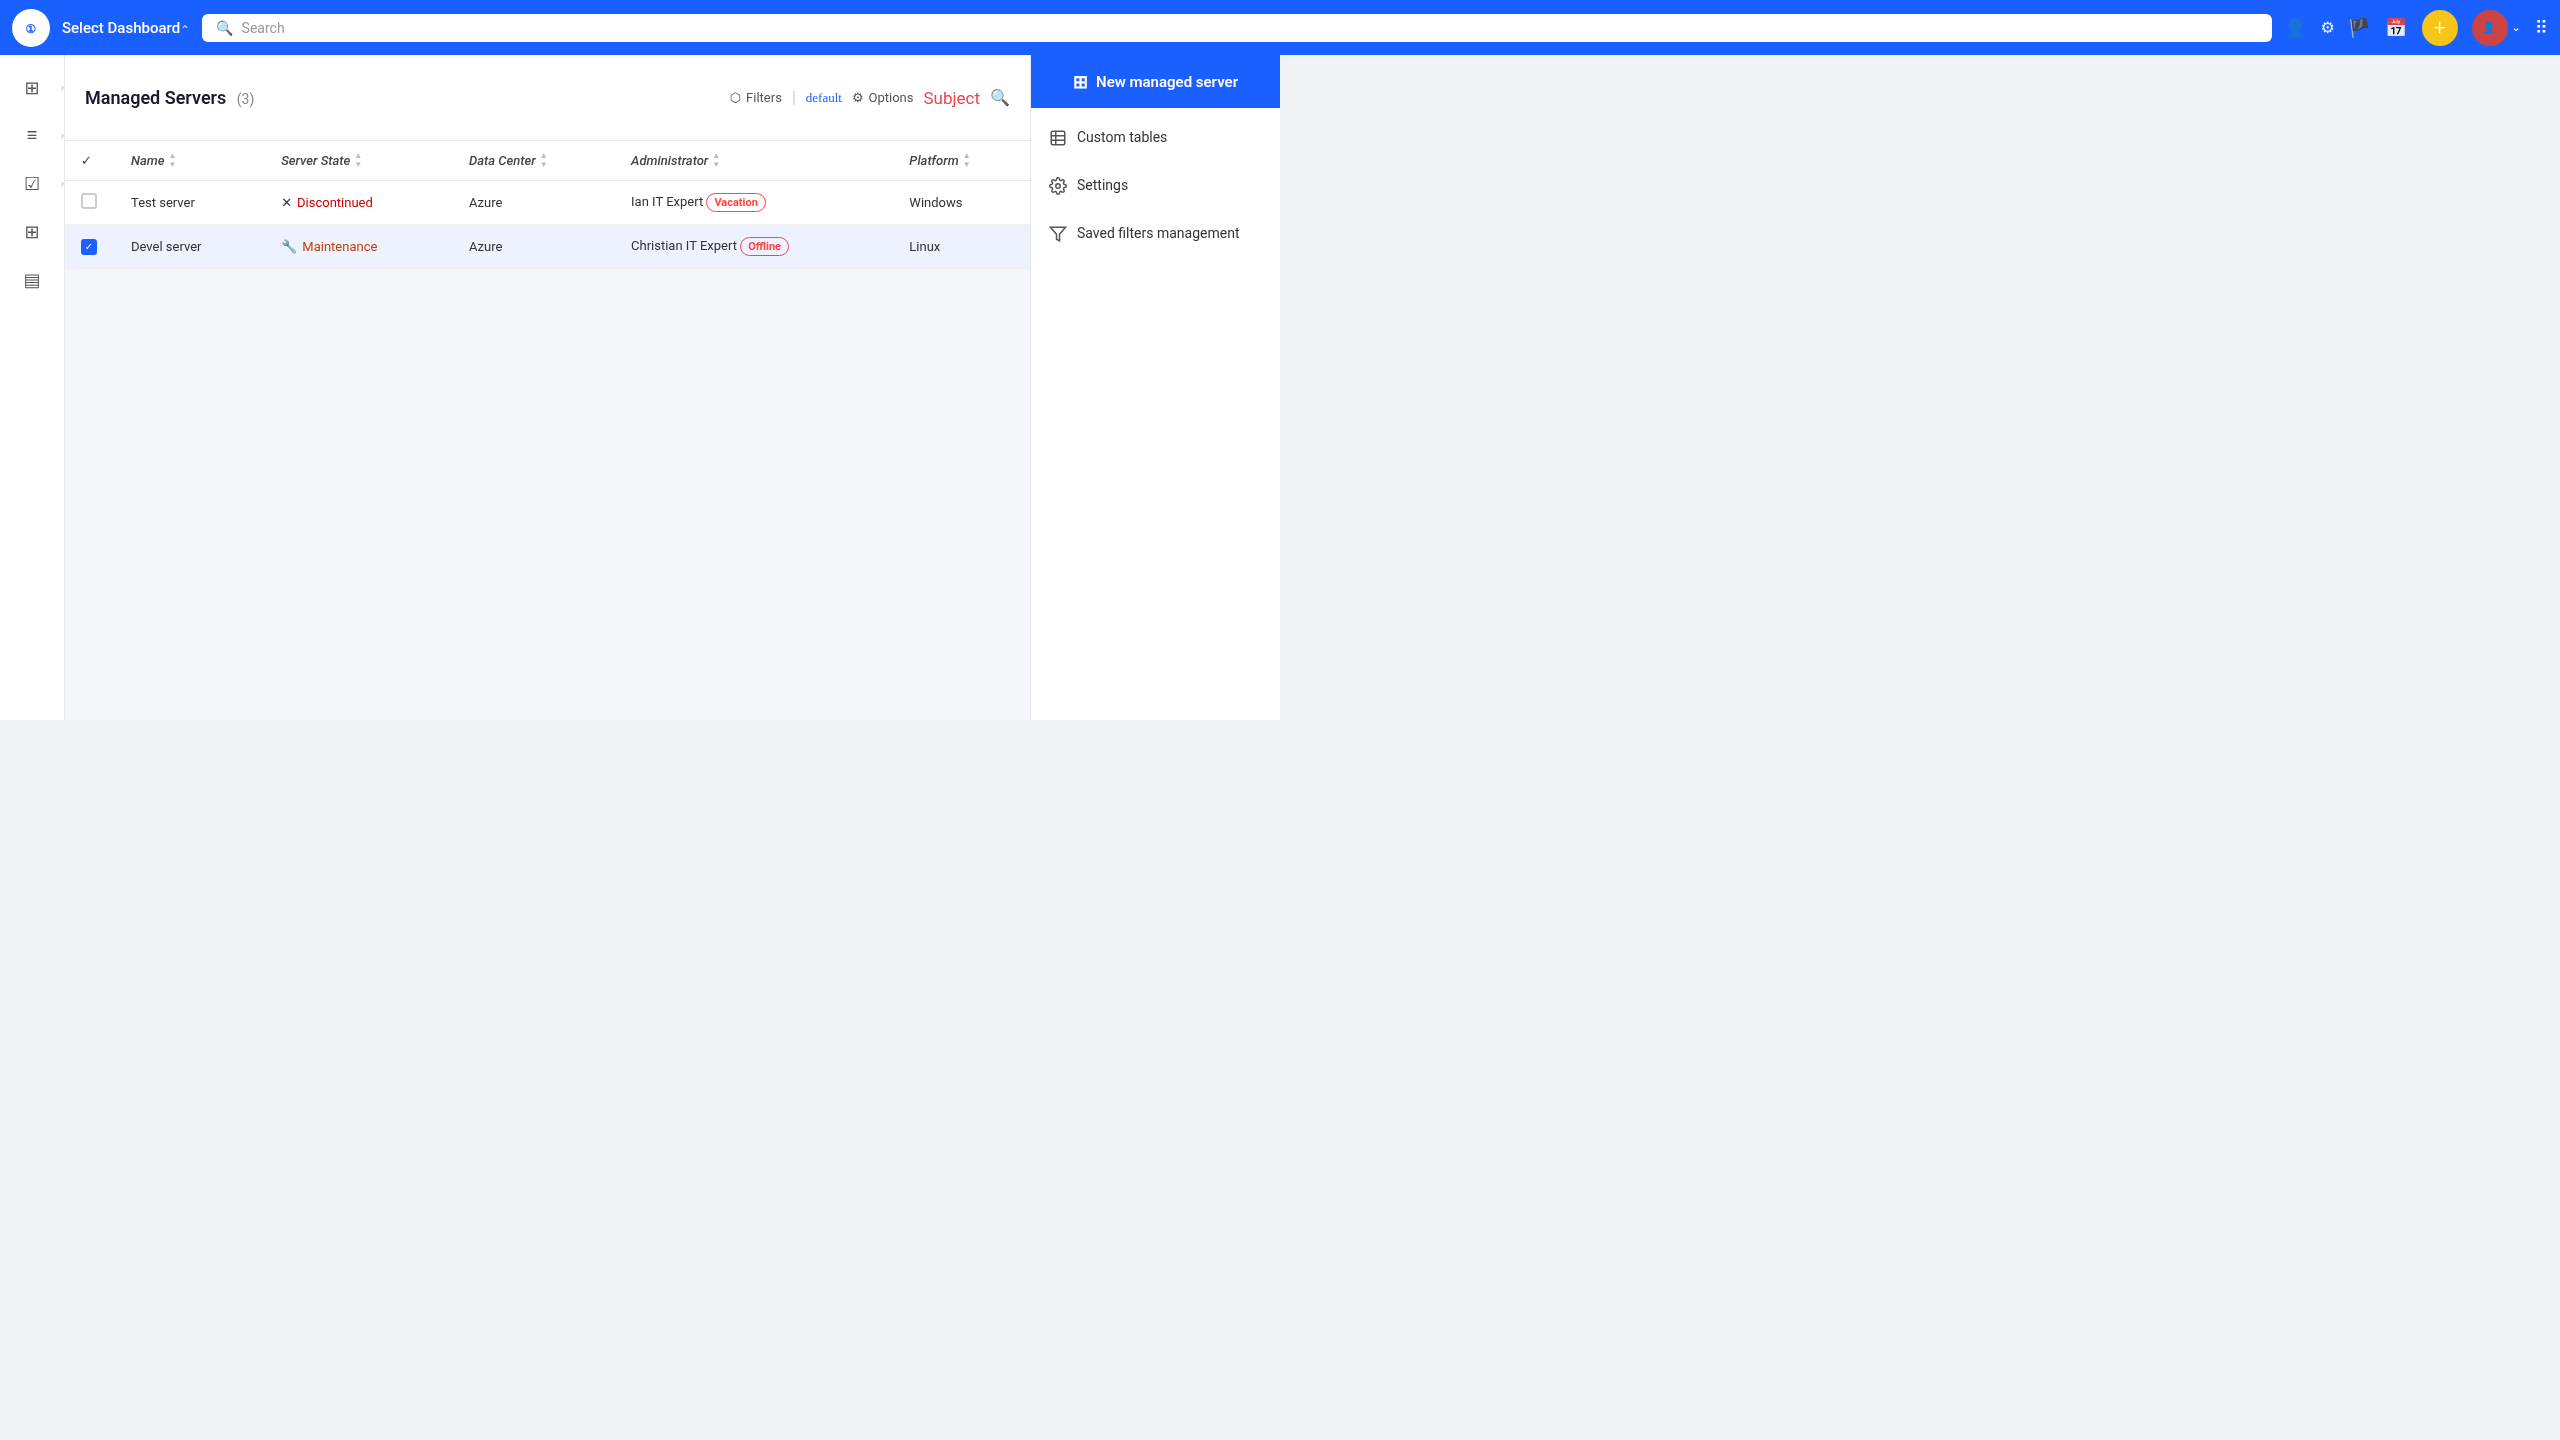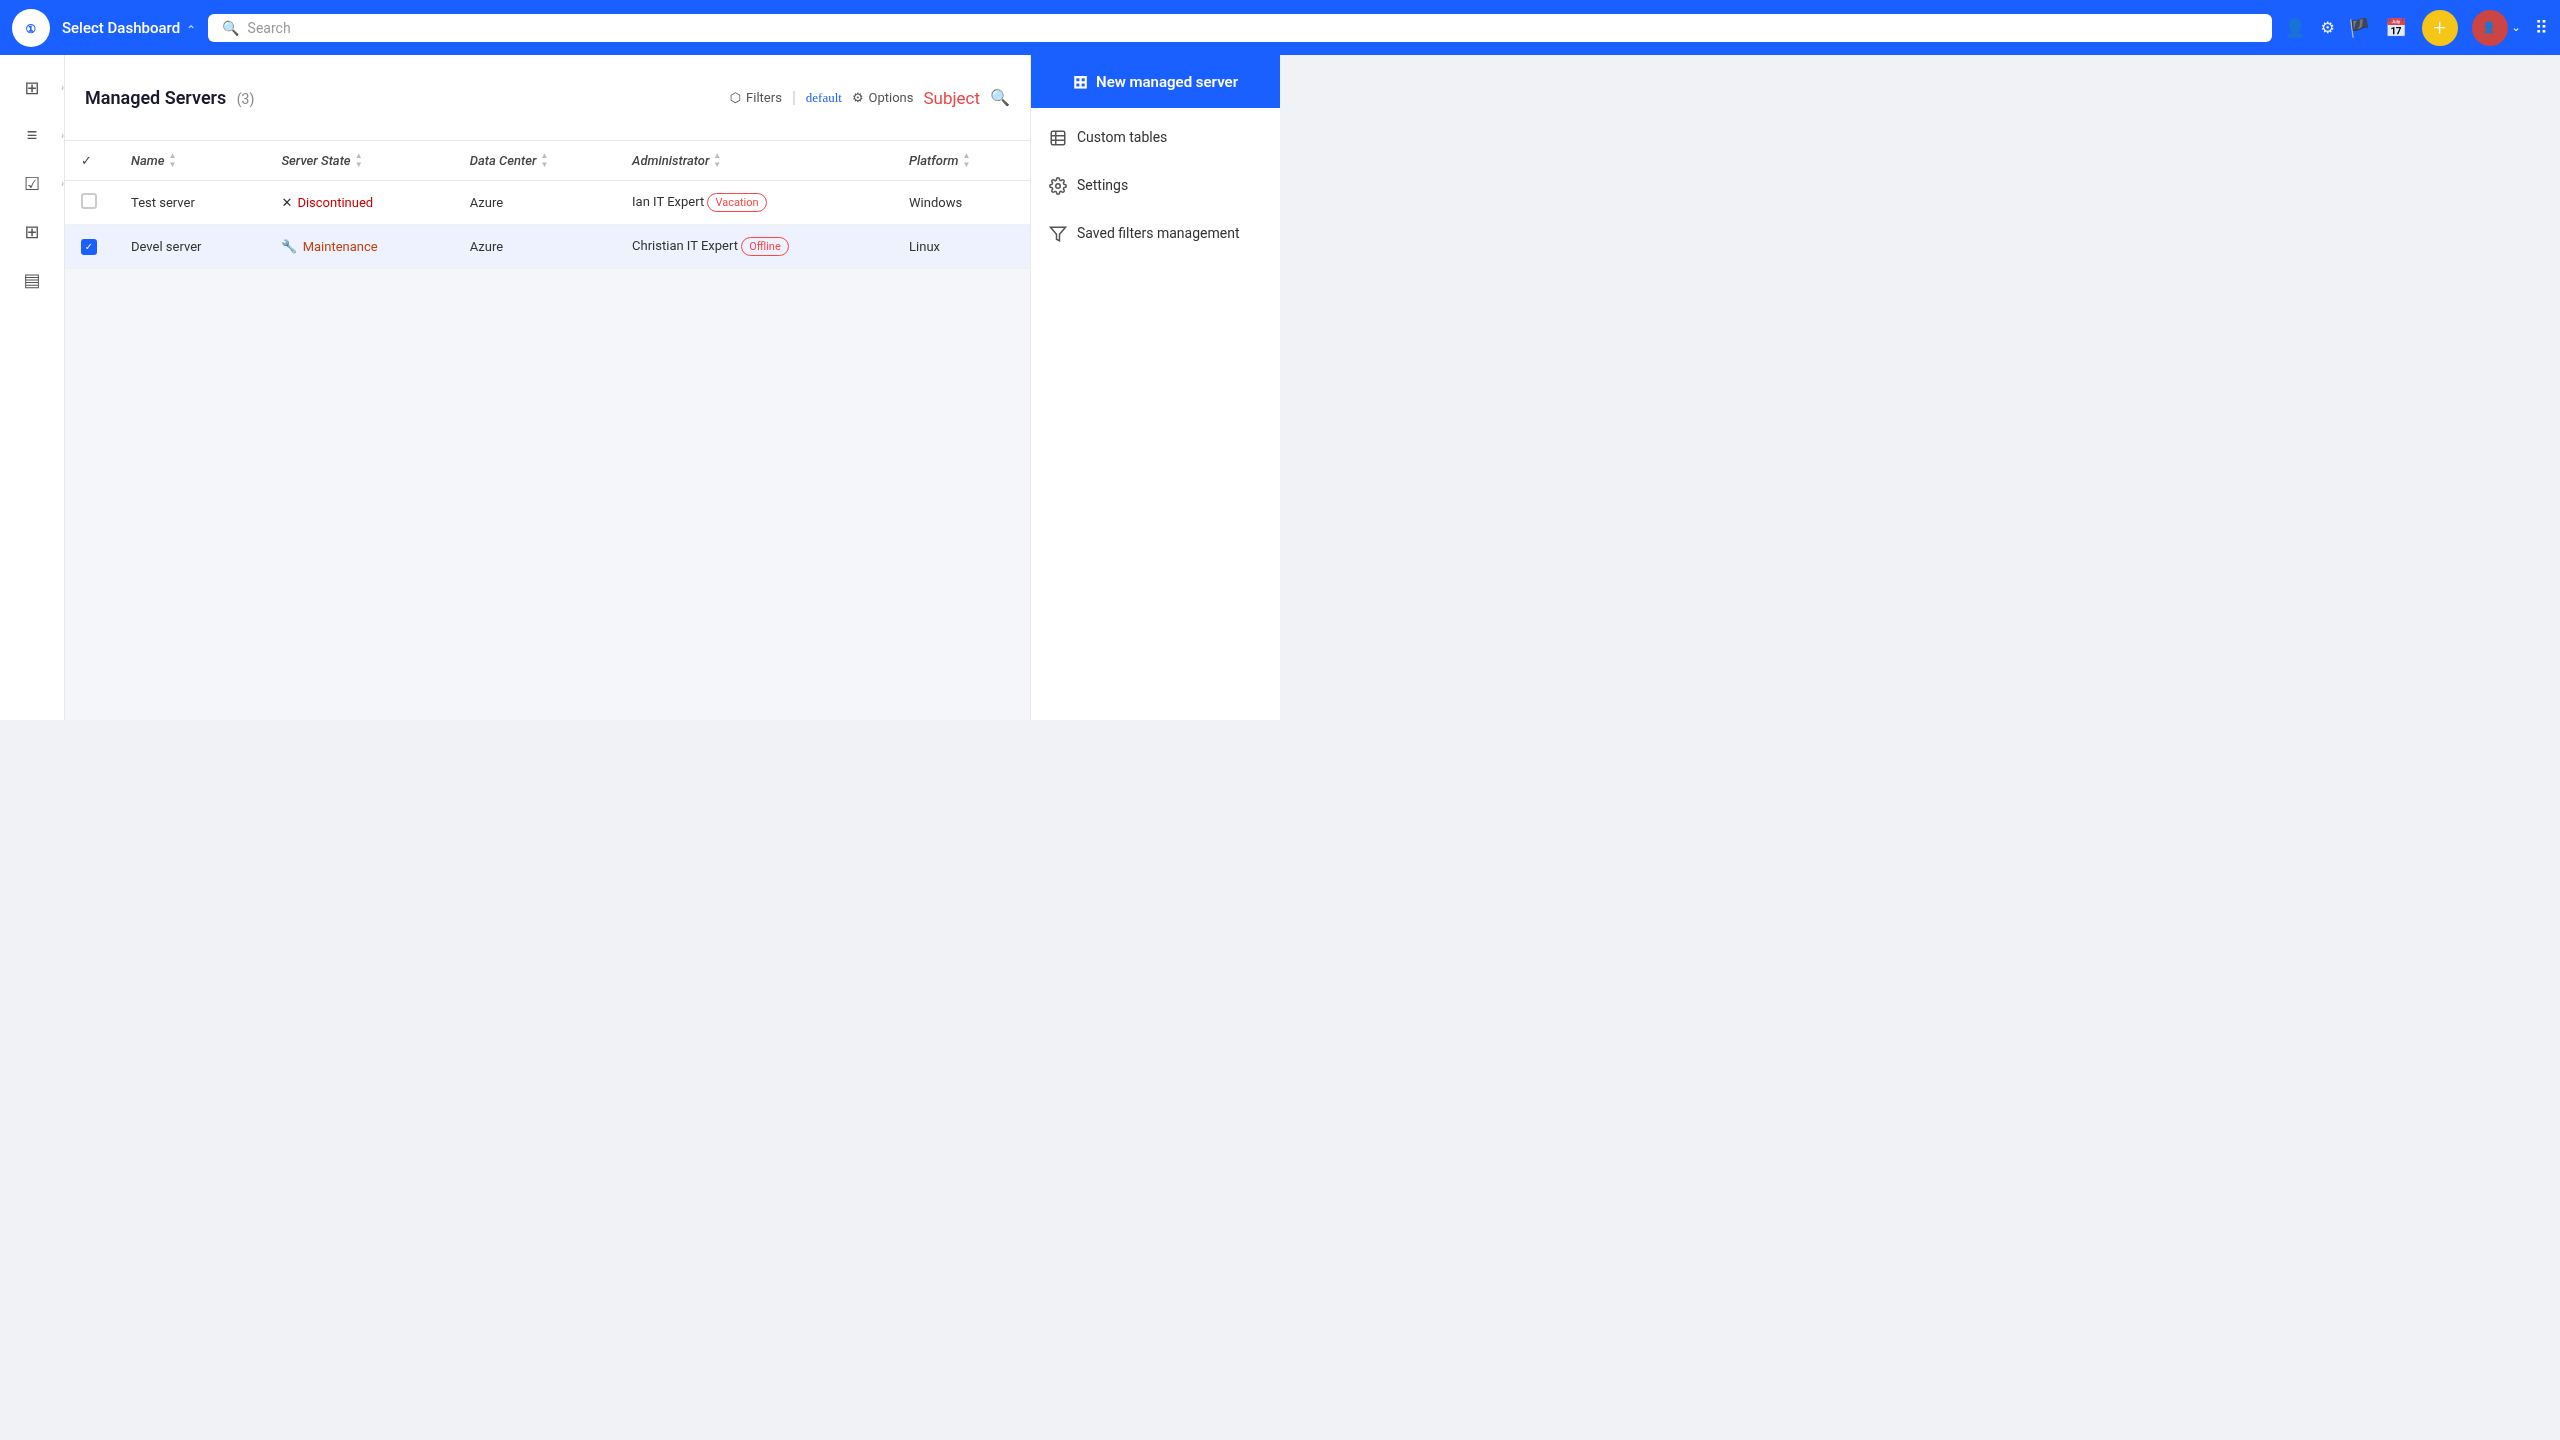--- a/index.html
+++ b/index.html
@@ -19,21 +19,21 @@
     }
     .logo-circle {
       width: 38px; height: 38px;
       border-radius: 50%;
       background: white;
       display: flex; align-items: center; justify-content: center;
       flex-shrink: 0;
     }
     .logo-circle svg { width: 22px; height: 22px; }
     .dashboard-selector {
-      display: flex; align-items: flex-end; gap: 6px;
+      display: flex; align-items: flex-end; 
       color: white; font-size: 15px; font-weight: 500;
       cursor: pointer;
     }
     .dashboard-selector .chevron { font-size: 12px; opacity: 0.8; }
     .search-bar {
       flex: 1;
       display: flex; align-items: center; gap: 8px;
       background: white;
       border-radius: 6px;
       padding: 6px 14px;
@@ -188,21 +188,21 @@
     .checkbox.checked {
       background: #1a5fff;
       border-color: #1a5fff;
     }
     .checkbox.checked::after { content: '✓'; color: white; font-size: 10px; }
     .status-badge {
       display: inline-flex; align-items: center;
       padding: 2px 7px;
       border-radius: 10px;
       font-size: 11px;
-      font-weight: 400;
+      font-weight: 700;
     }
     .badge-vacation { color: #ff4444; border: 1px solid #ff4444; }
     .badge-offline { color: #ff4444; border: 1px solid #ff4444; }
 
     
     .right-panel {
       width: 250px;
       background: white;
       border-left: 1px solid #e8e8e8;
       display: flex;

